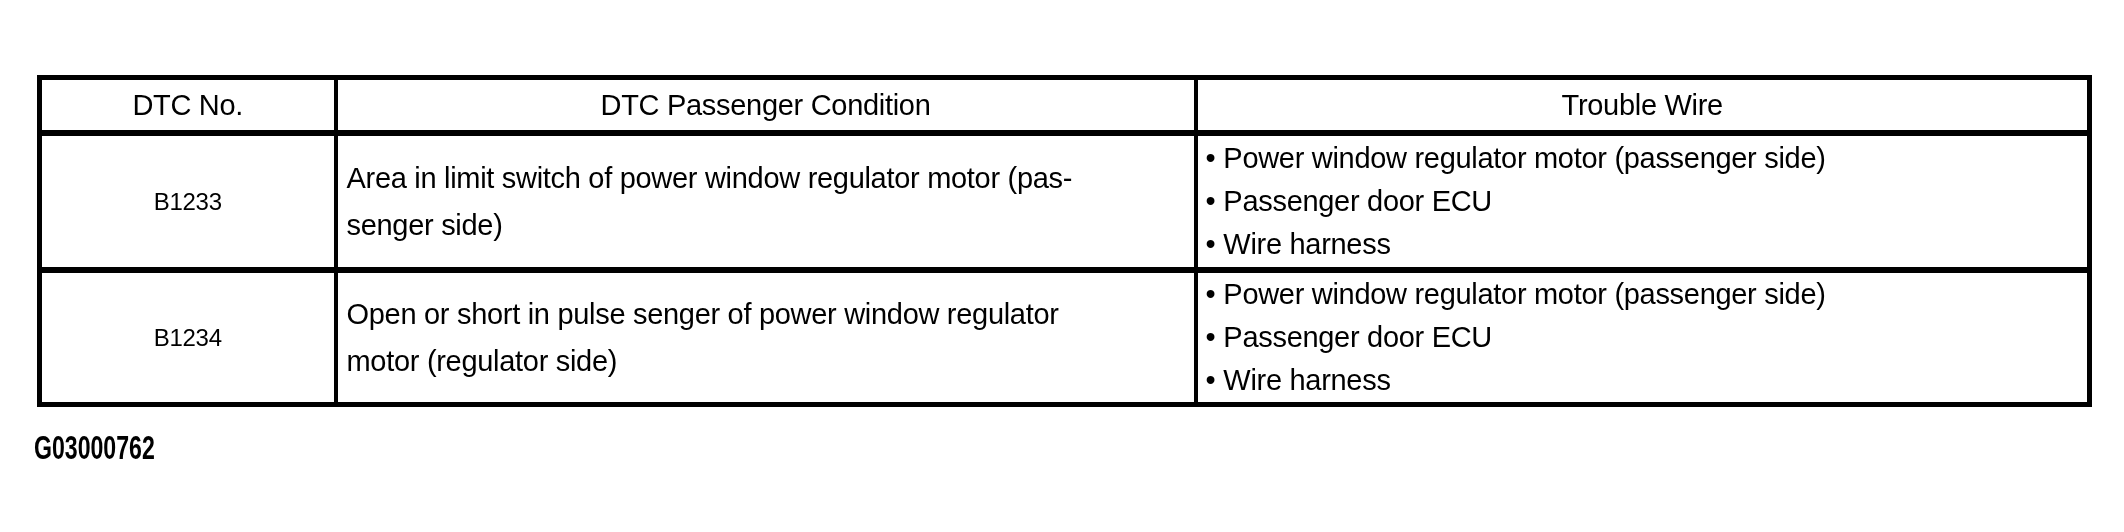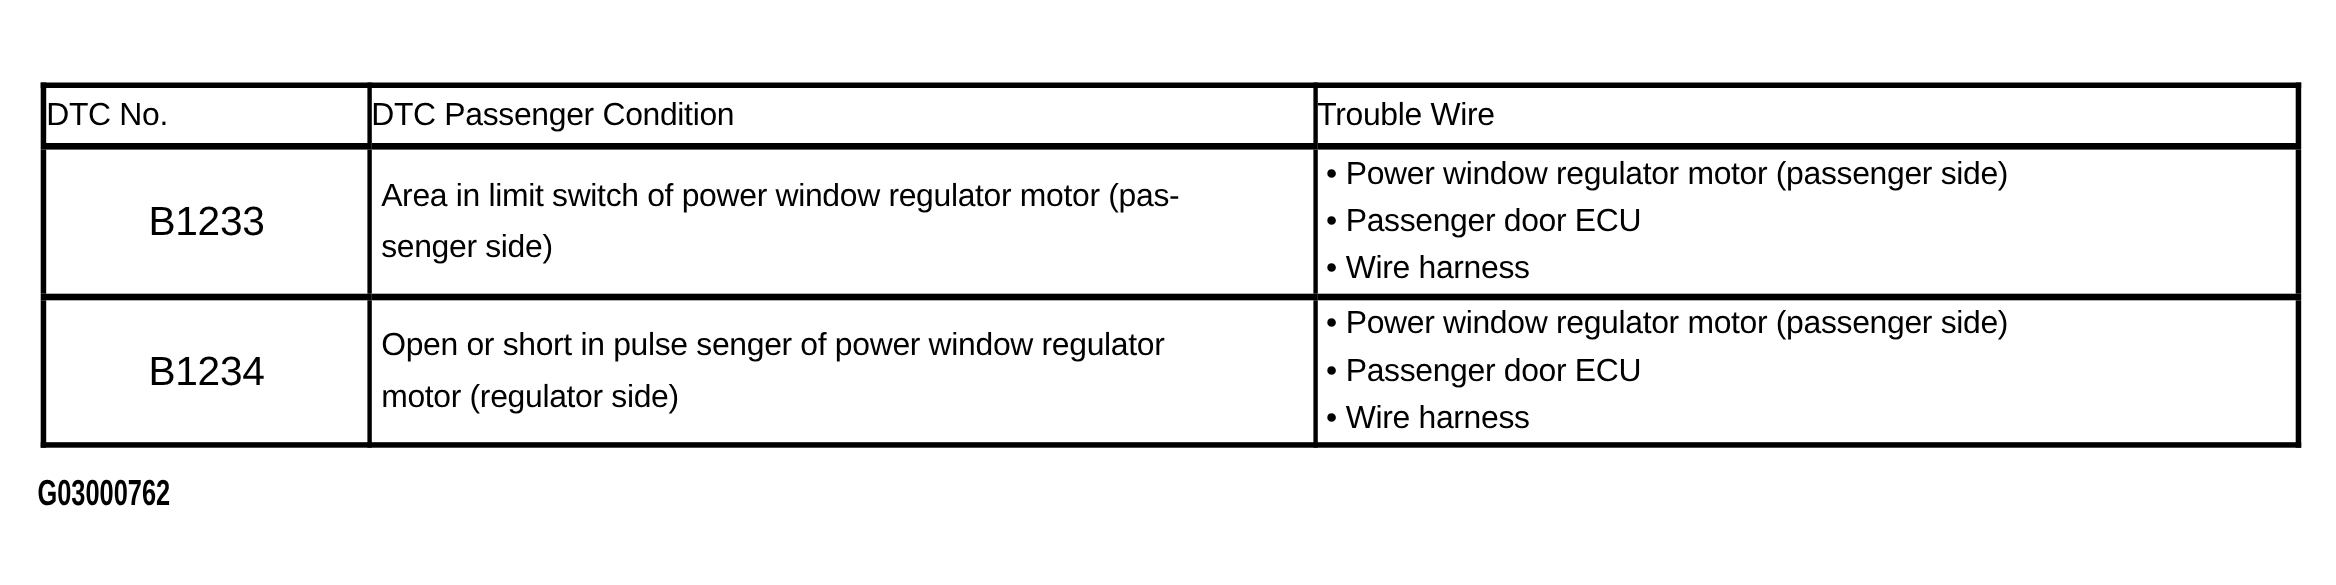--- a/index.html
+++ b/index.html
@@ -29,34 +29,34 @@
   .dtc-table th, .dtc-table td {
     border: 4px solid #000000;
     background: #ffffff;
     padding: 0;
     vertical-align: middle;
   }
   .dtc-table th {
     height: 50px;
     font-size: 29px;
     font-weight: 400;
-    text-align: left;
+    text-align: center;
     letter-spacing: -0.3px;
     border-bottom: 6px solid #000000;
   }
   .dtc-table tbody tr.body-row-1 td {
     height: 131px;
     border-bottom: 6px solid #000000;
   }
   .dtc-table tbody tr.body-row-2 td {
     height: 128px;
   }
   td.dtc-no-cell {
     text-align: center;
-    font-size: 37px;
+    font-size: 24px;
     letter-spacing: -0.3px;
   }
   td.condition-cell {
     padding-left: 9px;
     padding-right: 6px;
     font-size: 29px;
     line-height: 47px;
     letter-spacing: -0.3px;
   }
   td.trouble-cell {

